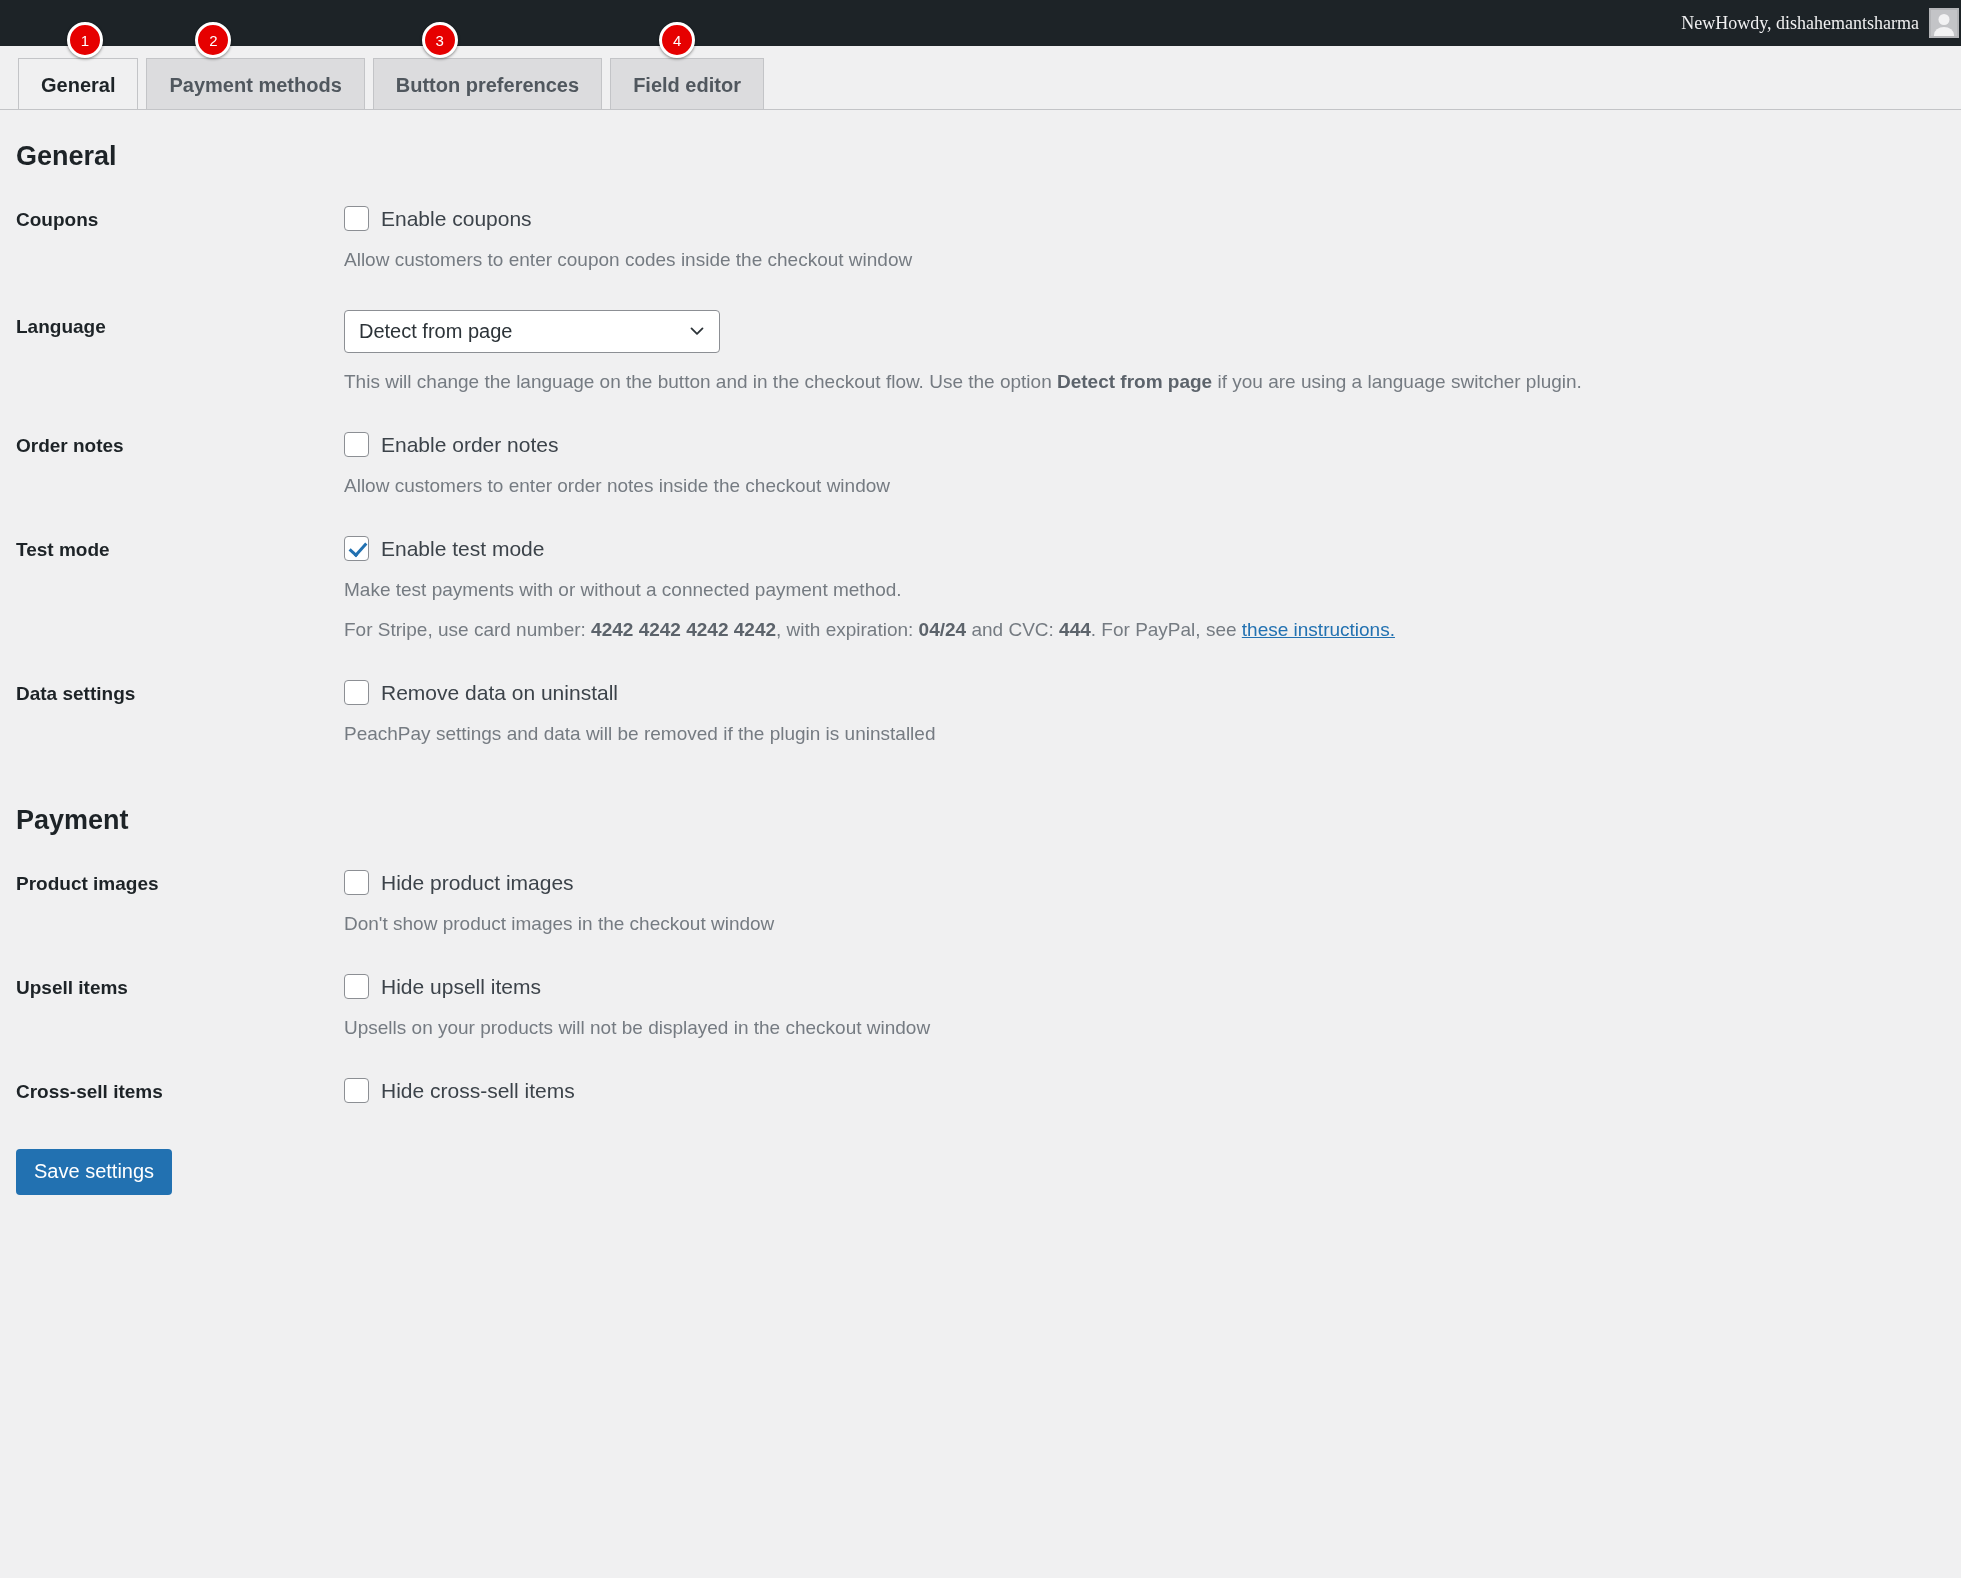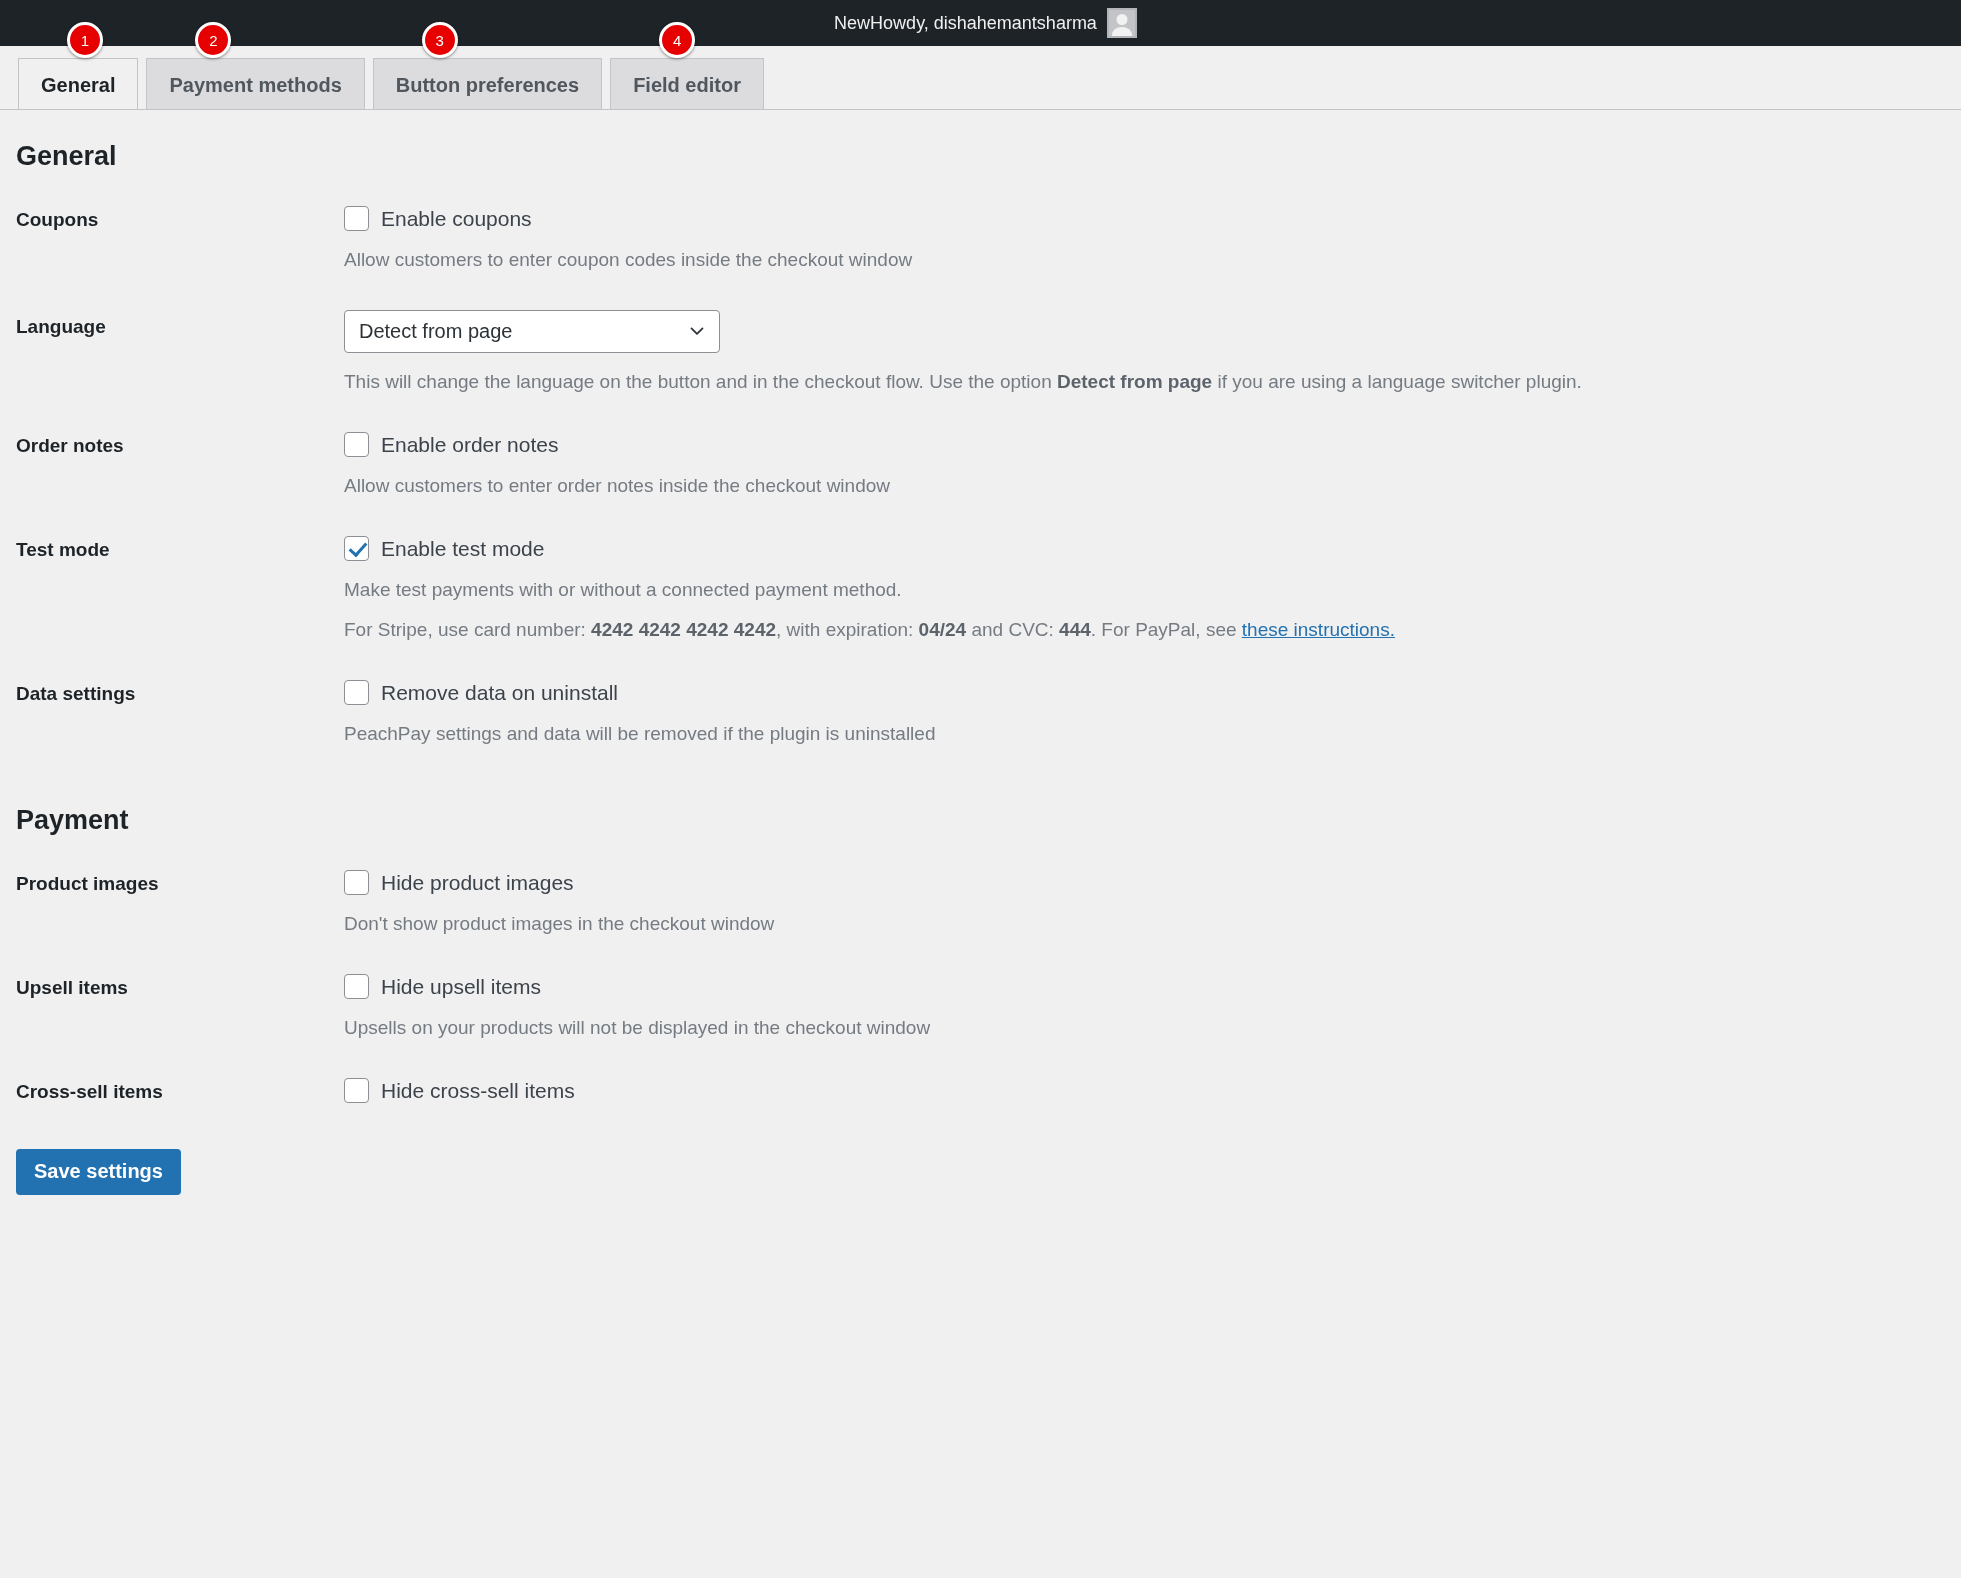--- a/index.html
+++ b/index.html
@@ -12,24 +12,25 @@
   }
 
   
   .adminbar {
     position: relative;
     height: 46px;
     background: #1d2327;
     color: #f0f0f1;
     display: flex;
     align-items: center;
-    justify-content: center;
+    justify-content: flex-end;
     padding: 0 0 0 12px;
     font-size: 18px;
     z-index: 5;
+    font-family: Liberation Serif, serif;
   }
   .adminbar-left { display: flex; align-items: center; gap: 8px; }
   .adminbar-new { color: #f0f0f1; font-size: 18px; line-height: 1; }
   .adminbar-right { display: flex; align-items: center; gap: 10px; padding-right: 2px; }
   .howdy { font-size: 18px; color: #f0f0f1; white-space: nowrap; }
   .avatar {
     width: 30px; height: 30px;
     background: #c3c4c7;
     border: 2px solid #b4b5b8;
     position: relative;
@@ -205,21 +206,20 @@
     justify-content: center;
     height: 46px;
     padding: 0 18px;
     background: #2271b1;
     color: #ffffff;
     font-size: 20px;
     border: none;
     border-radius: 4px;
     font-family: "Liberation Sans", sans-serif;
     cursor: pointer;
-    font-weight: bold;
   }
 </style>
 </head>
 <body>
 
 <div class="adminbar">
   <div class="adminbar-left">
     <span class="adminbar-new">New</span>
   </div>
   <div class="adminbar-right">

